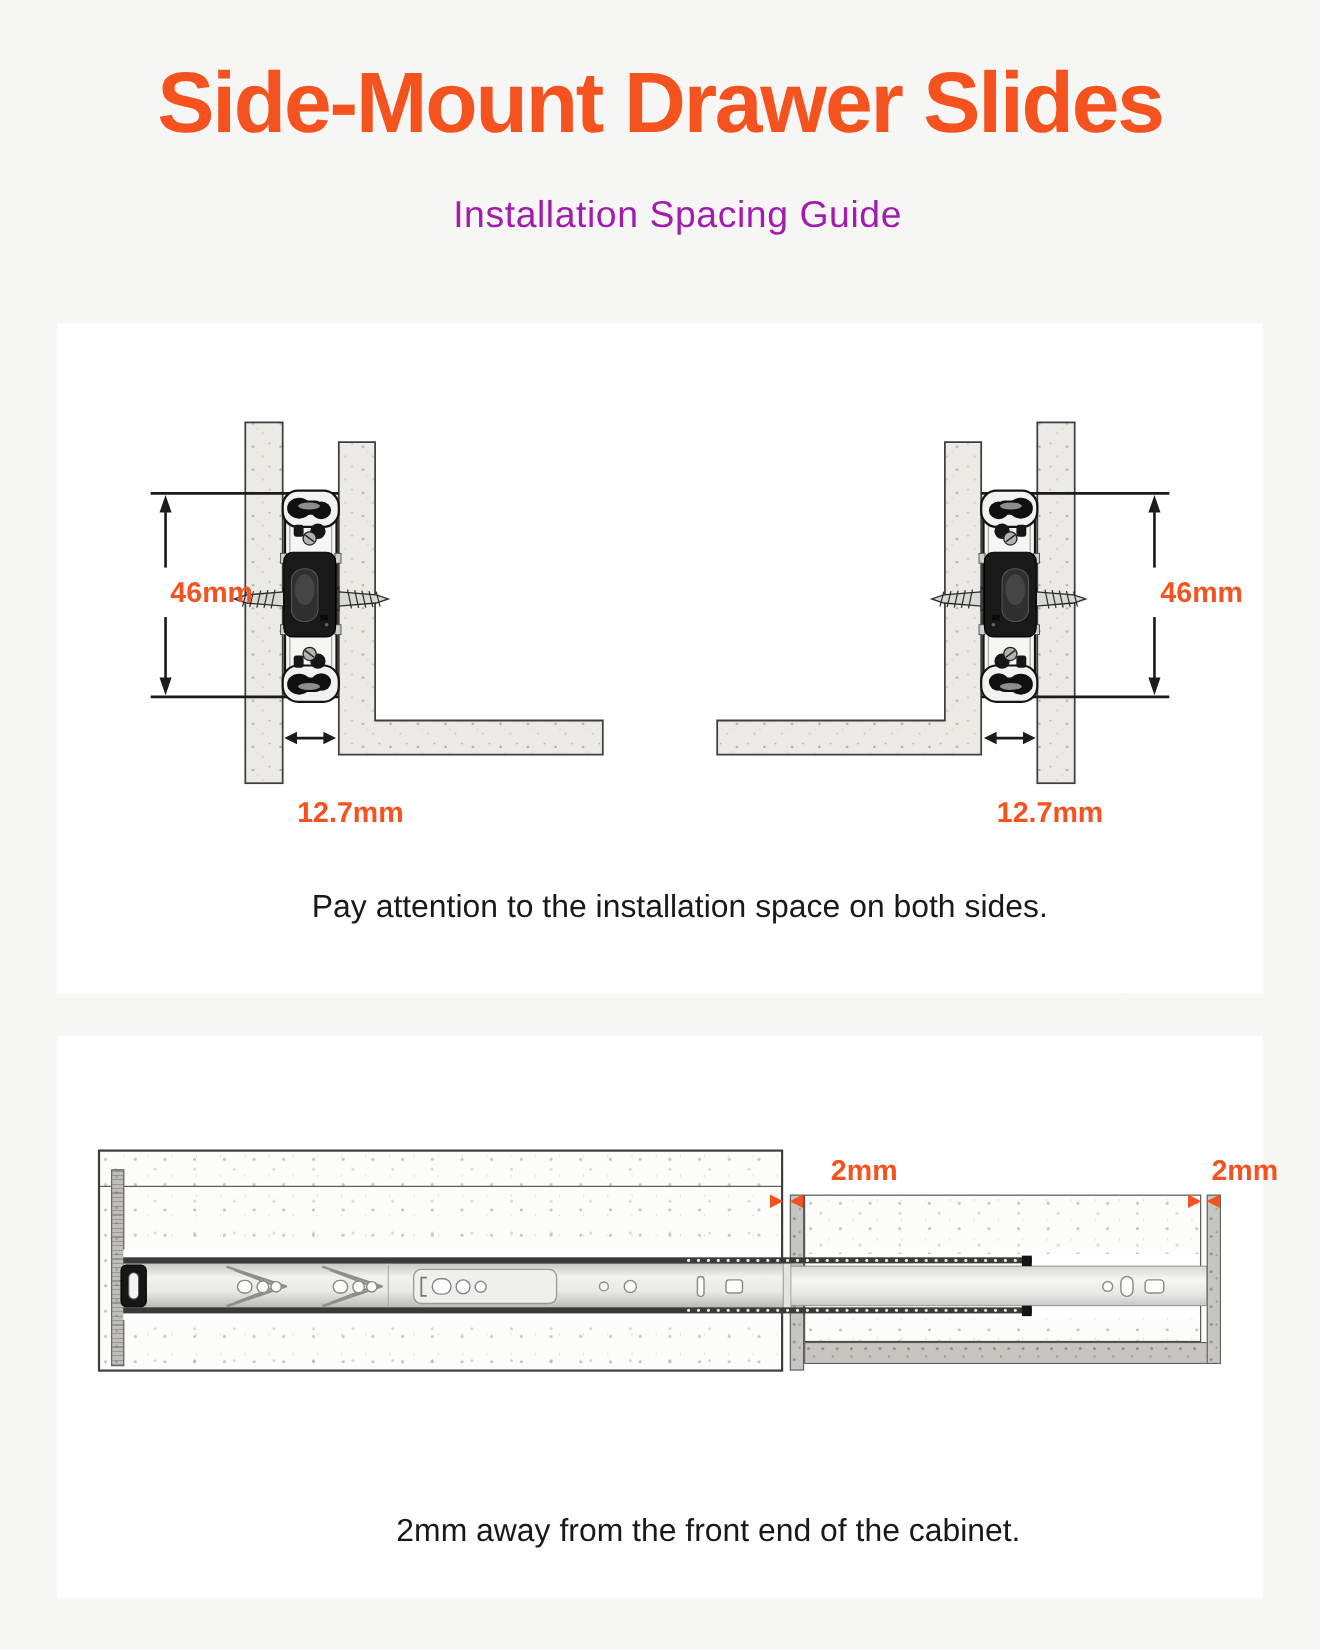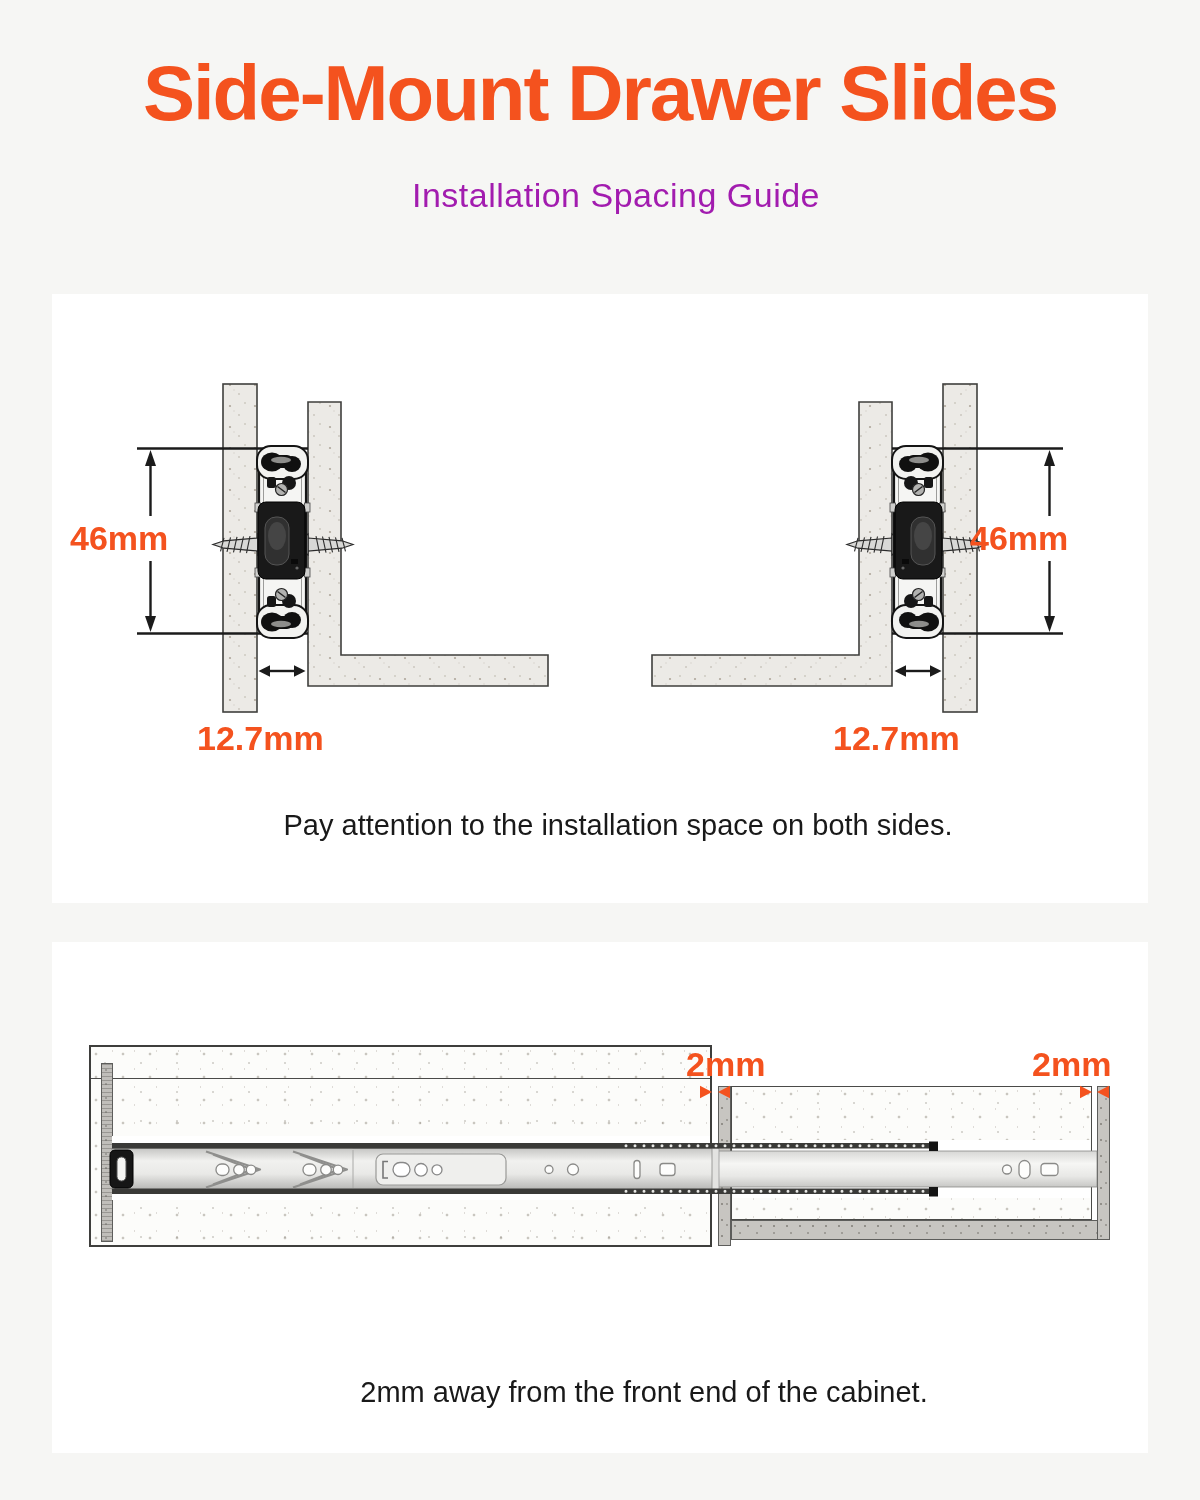--- a/index.html
+++ b/index.html
@@ -19,22 +19,22 @@
 
   
   .abs{position:absolute;box-sizing:border-box;}
 
   
   .gfx{position:absolute;top:0;left:0;width:600px;height:910px;}
   .gfx.right{left:600px;transform:scaleX(-1);}
   .gfx svg{position:absolute;overflow:visible;}
 
   
-  .dim-label{position:absolute;color:#F4521E;font-weight:700;font-size:34px;line-height:36px;
-             text-align:left;white-space:nowrap;}
+  .dim-label{position:absolute;color:#F4521E;font-weight:700;font-size:26px;line-height:36px;
+             text-align:right;white-space:nowrap;}
   .caption{position:absolute;left:0;width:1200px;margin:0;text-align:center;
            font-size:29px;line-height:40px;color:#191919;}
 
   
   .speckB{background-color:#fcfcfa;
     background-image:
       radial-gradient(circle at 5px 7px, rgba(125,118,104,.40) 1.1px, transparent 1.7px),
       radial-gradient(circle at 14px 16px, rgba(150,145,134,.35) 1px, transparent 1.5px),
       radial-gradient(circle at 22px 4px, rgba(165,158,148,.35) .8px, transparent 1.3px);
     background-size:27px 23px,36px 29px,22px 18px;}

